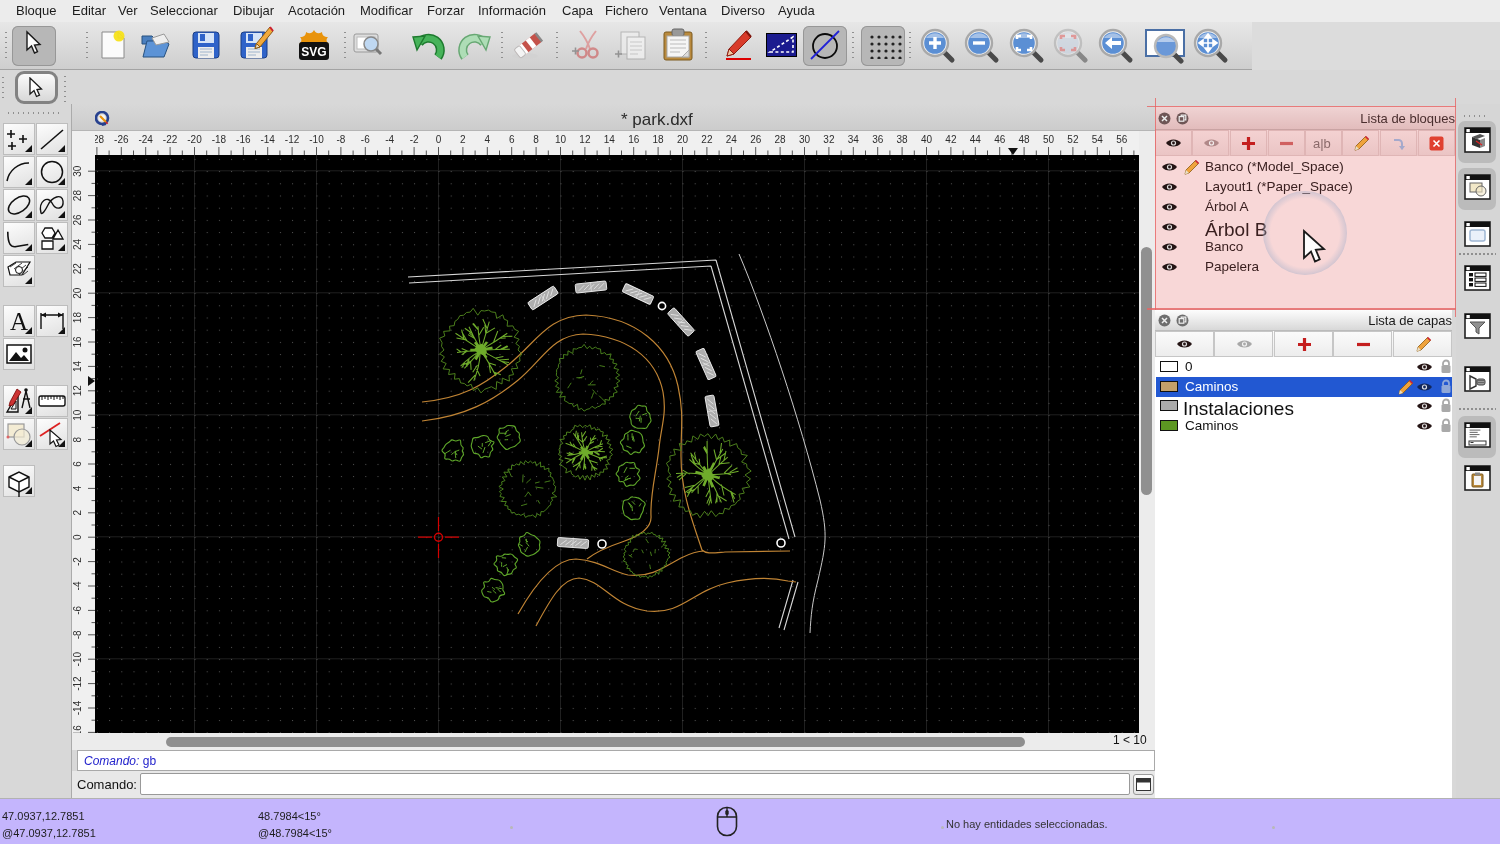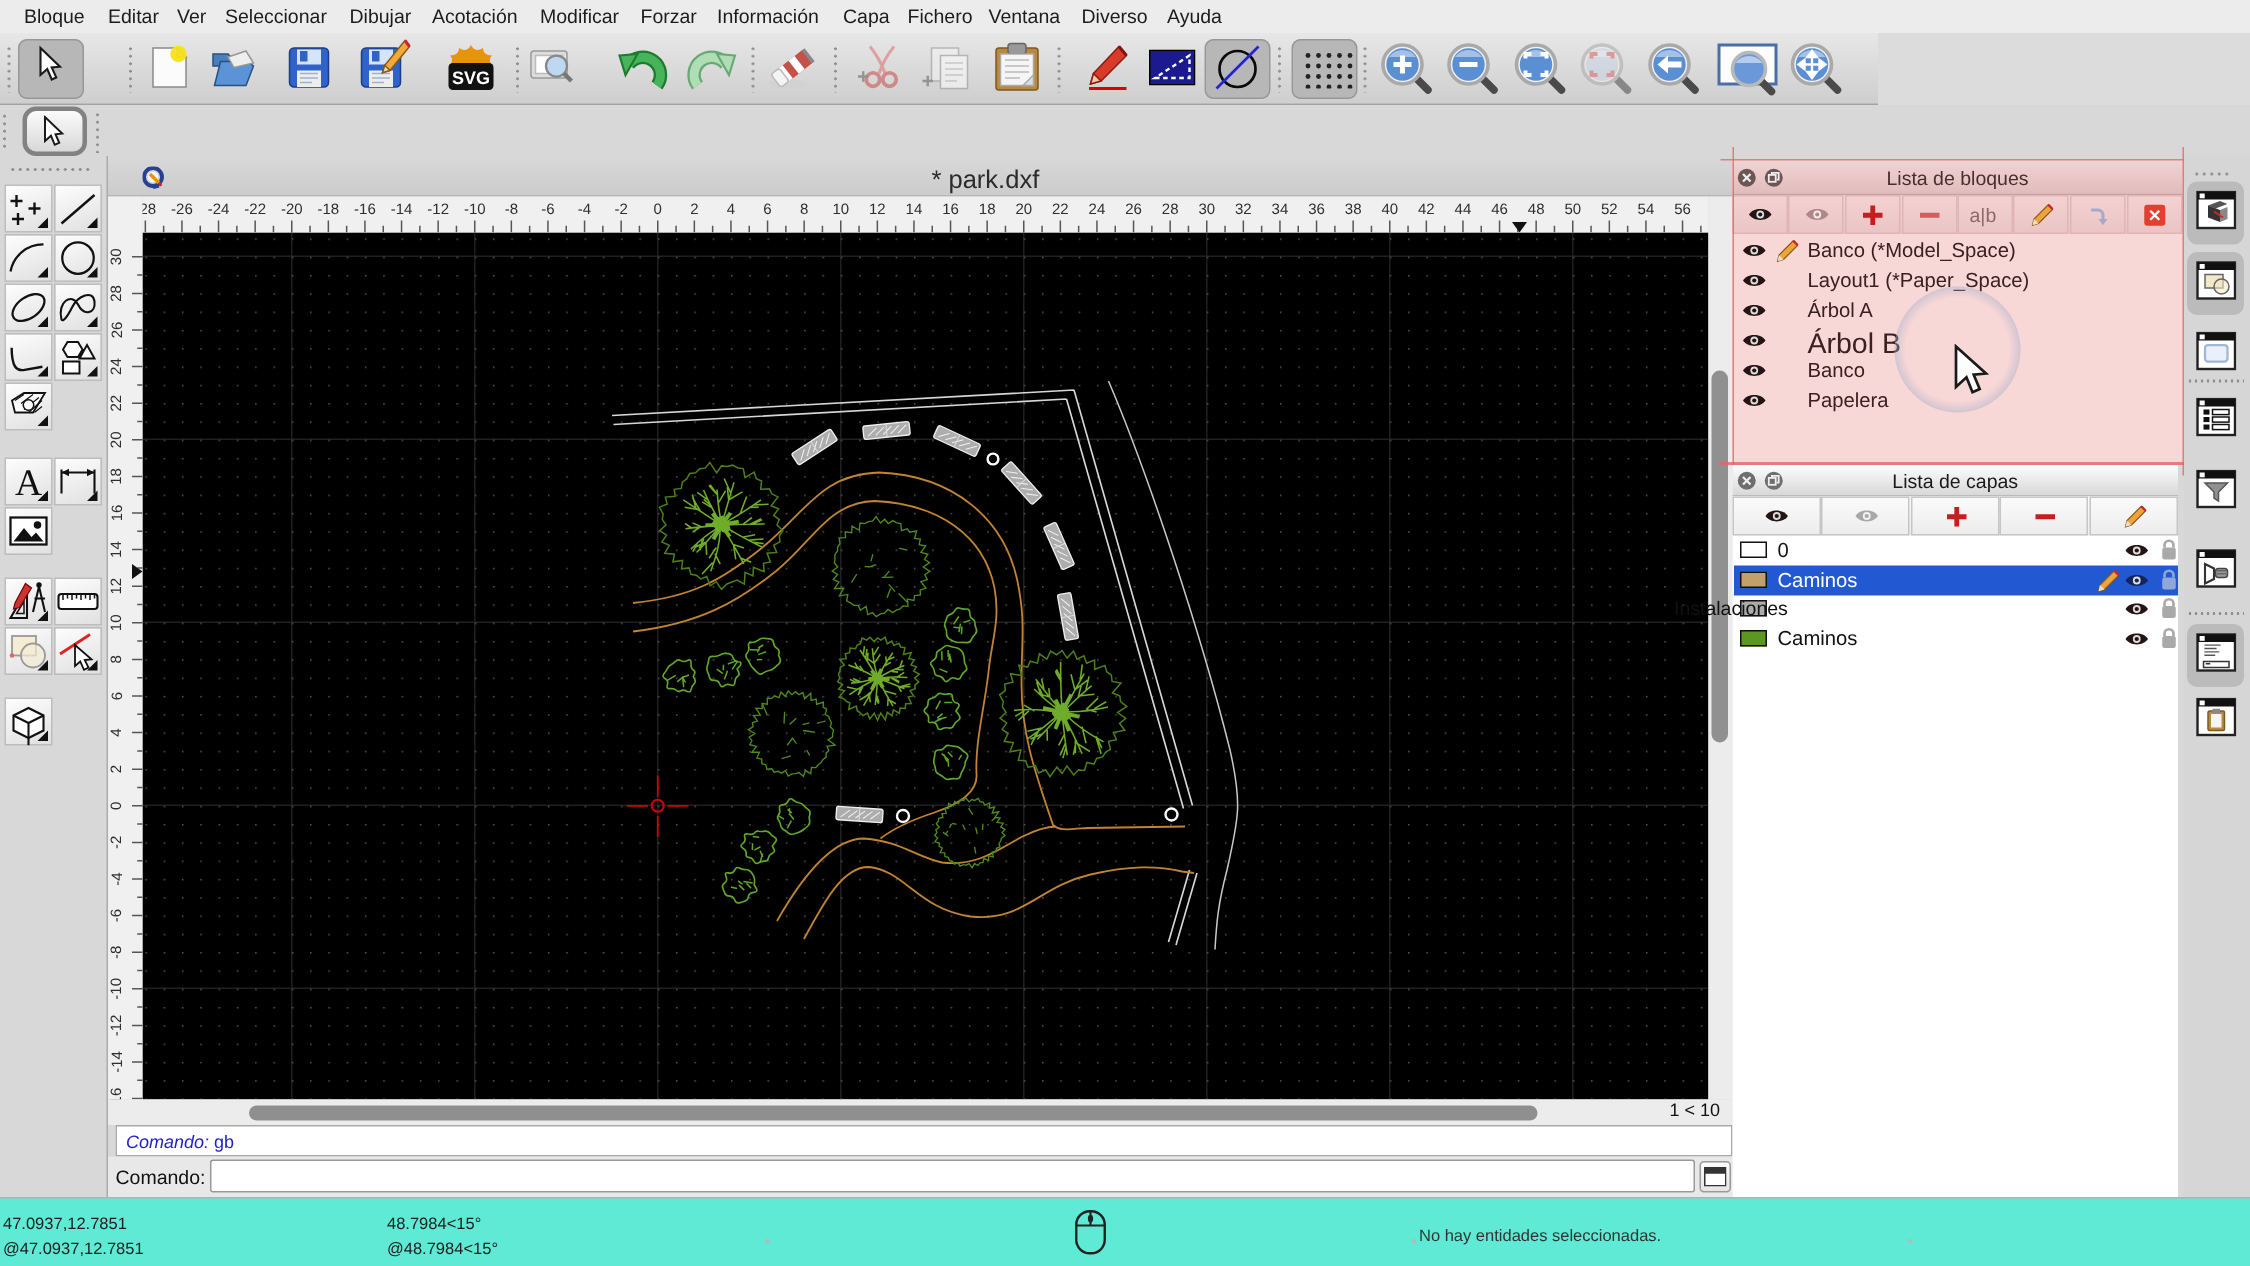--- a/index.html
+++ b/index.html
@@ -8,22 +8,22 @@
 #menubar span{position:absolute;top:3px;white-space:pre}
 #toolbar{position:absolute;left:0;top:22px;width:1252px;height:48px;background:linear-gradient(#E7E7E7,#CECECE);border-bottom:1px solid #A3A3A3}
 .tbtn{position:absolute;top:4px;width:44px;height:40px;border-radius:6px}
 .pressed{background:#B7B7B7;box-shadow:inset 0 0 0 1px #979797}
 .vsep{position:absolute;top:8px;width:2px;height:32px;background-image:radial-gradient(circle,#8f8f8f 34%,transparent 36%);background-size:2px 5px}
 #main{position:absolute;left:0;top:70px;width:1500px;height:728px;background:#D8D8D8}
 .ltbtn{position:absolute;width:32px;height:32px;background:linear-gradient(160deg,#FDFDFD,#E0E0E0);border:1px solid #BDBDBD}
 .corner:after{content:"";position:absolute;right:2px;bottom:2px;border-left:7px solid transparent;border-bottom:7px solid #111}
 #mdititle{position:absolute;left:72px;top:104px;width:1083px;height:27px;background:linear-gradient(#D8D8D8,#CCCCCC);border-bottom:1px solid #B5B5B5;color:#2b2b2b;font-size:17px}
 .ruler{position:absolute;background:#F0F0F0;color:#2e2e2e;font-size:10px}
-#statusbar{position:absolute;left:0;top:798px;width:1500px;height:46px;background:#5eead4;border-top:1px solid #B2B2B2;font-size:11px;color:#1d1d1d}
-.panel-title{font-size:13px;text-align:center}
+#statusbar{position:absolute;left:0;top:798px;width:1500px;height:46px;background:#c4b5fd;border-top:1px solid #B2B2B2;font-size:11px;color:#1d1d1d}
+.panel-title{font-size:13px;text-align:right}
 </style></head><body>
 <div id="menubar">
     <span style="left:16px">Bloque</span>
     <span style="left:72px">Editar</span>
     <span style="left:118px">Ver</span>
     <span style="left:150px">Seleccionar</span>
     <span style="left:233px">Dibujar</span>
     <span style="left:288px">Acotación</span>
     <span style="left:360px">Modificar</span>
     <span style="left:427px">Forzar</span>
@@ -560,21 +560,21 @@
       <path d="M11.5,0.5l3,3L5,13l-4,1.2L2,10Z" fill="#EFA33C" stroke="#8a5a12" stroke-width="0.8"></path>
       <path d="M1,14.2L5,13 2,10Z" fill="#EADFC8"></path>
       <path d="M11.5,.5l3,3" stroke="#C23" stroke-width="1.6"></path>
     </svg><svg class="abs" style="left:1416px;top:380.7px;opacity:1.0" width="17" height="12" viewBox="0 0 17 12">
       <path d="M1,6 C4,1.2 13,1.2 16,6 C13,10.8 4,10.8 1,6 Z" fill="#12265A"></path>
       <circle cx="8.5" cy="6" r="2.6" fill="#FFF" opacity="0.85"></circle>
       <circle cx="8.5" cy="6" r="1.4" fill="#12265A"></circle>
     </svg><svg class="abs" style="left:1440px;top:378.7px" width="12" height="15" viewBox="0 0 12 15">
       <path d="M3,6V4.5a3,3 0 0 1 6,0V6" fill="none" stroke="#8FA8D8" stroke-width="1.8"></path>
       <rect x="1.5" y="6" width="9" height="8" rx="1.5" fill="#8FA8D8"></rect>
-    </svg><div class="abs" style="left:1160px;top:400px;width:18px;height:11px;background:#ABABAB;border:1.5px solid #111"></div><div class="abs" style="left:1116px;top:398px;font-size:13px;color:#111">Instalaciones</div><svg class="abs" style="left:1416px;top:400.4px;opacity:1.0" width="17" height="12" viewBox="0 0 17 12">
+    </svg><div class="abs" style="left:1160px;top:400px;width:18px;height:11px;background:#ABABAB;border:1.5px solid #111"></div><div class="abs" style="left:1183px;top:398px;font-size:19px;color:#111">Instalaciones</div><svg class="abs" style="left:1416px;top:400.4px;opacity:1.0" width="17" height="12" viewBox="0 0 17 12">
       <path d="M1,6 C4,1.2 13,1.2 16,6 C13,10.8 4,10.8 1,6 Z" fill="#241414"></path>
       <circle cx="8.5" cy="6" r="2.6" fill="#FFF" opacity="0.85"></circle>
       <circle cx="8.5" cy="6" r="1.4" fill="#241414"></circle>
     </svg><svg class="abs" style="left:1440px;top:398.4px" width="12" height="15" viewBox="0 0 12 15">
       <path d="M3,6V4.5a3,3 0 0 1 6,0V6" fill="none" stroke="#A9A9A9" stroke-width="1.8"></path>
       <rect x="1.5" y="6" width="9" height="8" rx="1.5" fill="#A9A9A9"></rect>
     </svg><div class="abs" style="left:1160px;top:420px;width:18px;height:11px;background:#5C9722;border:1.5px solid #111"></div><div class="abs" style="left:1185px;top:418px;font-size:13.5px;color:#111">Caminos</div><svg class="abs" style="left:1416px;top:420.1px;opacity:1.0" width="17" height="12" viewBox="0 0 17 12">
       <path d="M1,6 C4,1.2 13,1.2 16,6 C13,10.8 4,10.8 1,6 Z" fill="#241414"></path>
       <circle cx="8.5" cy="6" r="2.6" fill="#FFF" opacity="0.85"></circle>
       <circle cx="8.5" cy="6" r="1.4" fill="#241414"></circle>

